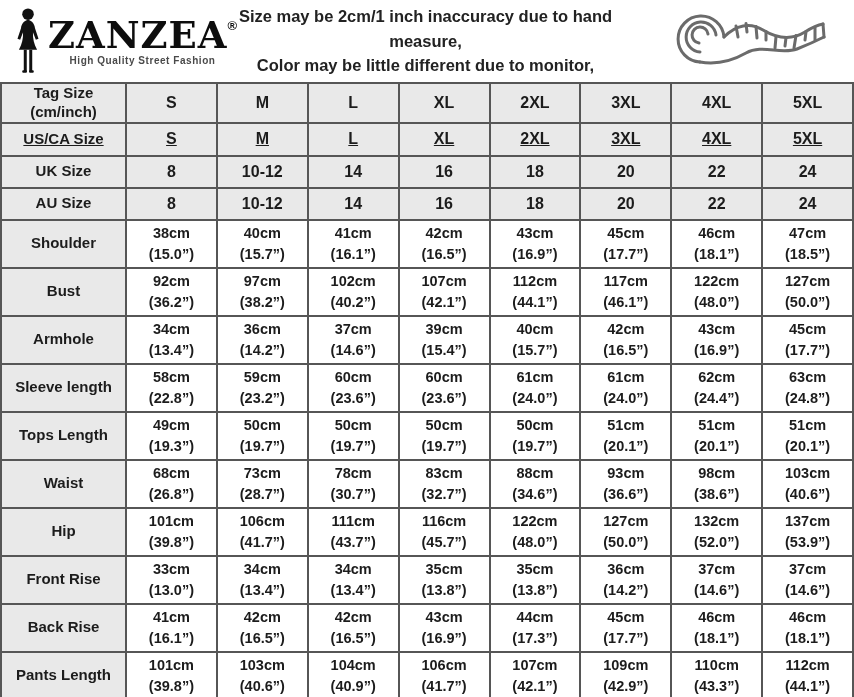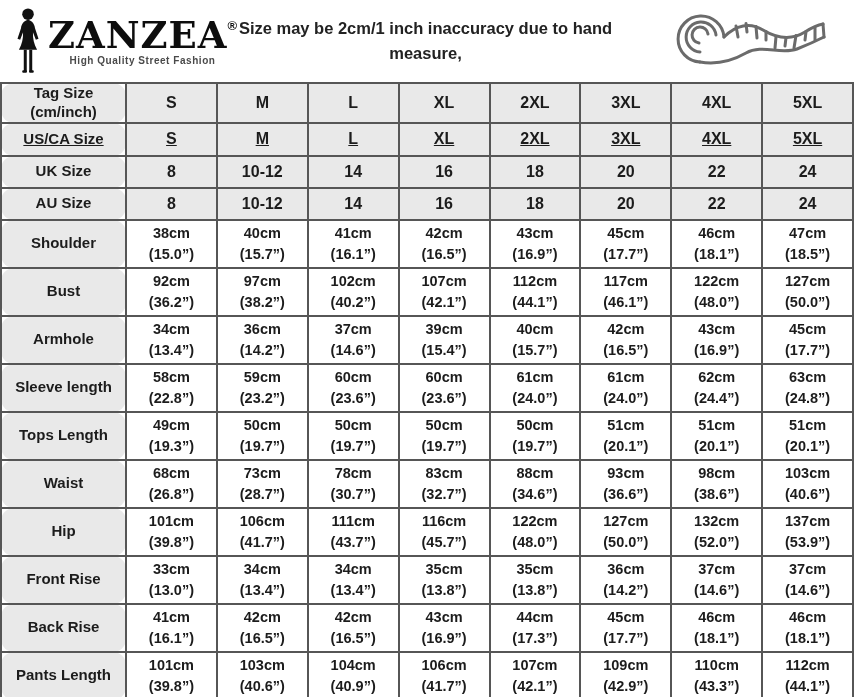--- a/index.html
+++ b/index.html
@@ -18,21 +18,21 @@
   .tagline{font-size:10px;font-weight:bold;color:#4a4a4a;letter-spacing:0.55px;margin-top:1px;white-space:nowrap;}
   .notice{flex:1;text-align:center;font-weight:bold;font-size:16.5px;line-height:1.5;color:#222222;}
   .tape{width:205px;flex:none;display:flex;justify-content:center;align-items:center;}
   
   table.chart{width:854px;border-collapse:collapse;table-layout:fixed;}
   .c-label{width:125px;}
   table.chart th,table.chart td{
     border:2px solid #565656;text-align:center;vertical-align:middle;
     padding:0;font-weight:bold;color:#1c1c1c;box-sizing:border-box;
   }
-  table.chart th{font-size:15px;background:#e9e9e9;line-height:1.25;border-radius:13px;}
+  table.chart th{font-size:15px;background:#e9e9e9;line-height:1.25;}
   tr.size td{background:#e9e9e9;font-size:16px;}
   tr.measure td{background:#ffffff;font-size:14.5px;line-height:1.42;}
   tbody tr:nth-child(1){height:37px;}
   tbody tr:nth-child(2){height:33px;text-decoration:underline;}
   tbody tr:nth-child(3){height:32px;}
   tbody tr:nth-child(4){height:32px;}
   tbody tr.measure{height:48px;}
 </style>
 </head>
 <body>
@@ -54,20 +54,21 @@
         </g>
       </svg>
       <div class="logo-text">
         <div class="brand-line"><span>ZANZEA</span><sup>®</sup></div>
         <div class="tagline">High Quality Street Fashion</div>
       </div>
     </div>
 
     <div class="notice">
       <div>Size may be 2cm/1 inch inaccuracy due to hand measure,</div>
+      <div>Color may be little different due to monitor,</div>
     </div>
 
     <div class="tape">
       <svg width="162" height="70" viewBox="0 0 162 70" aria-hidden="true">
         <g fill="none" stroke="#6b6b6b" stroke-width="3" stroke-linecap="round" stroke-linejoin="round">
           <path d="M59,31 a23,23 0 1,0 -24,25"></path>
           <path d="M51,29 a15,15 0 1,0 -16,17"></path>
           <path d="M43,28 a8,8 0 1,0 -9,9"></path>
           <path d="M59,31 C71,19 85,16 98,24 C113,33 127,34 140,26 C147,21.5 152,19 158,18"></path>
           <path d="M35,56 C53,59 67,55 81,47 C97,38 116,49 132,43 C142,39 151,35 159,31"></path>

